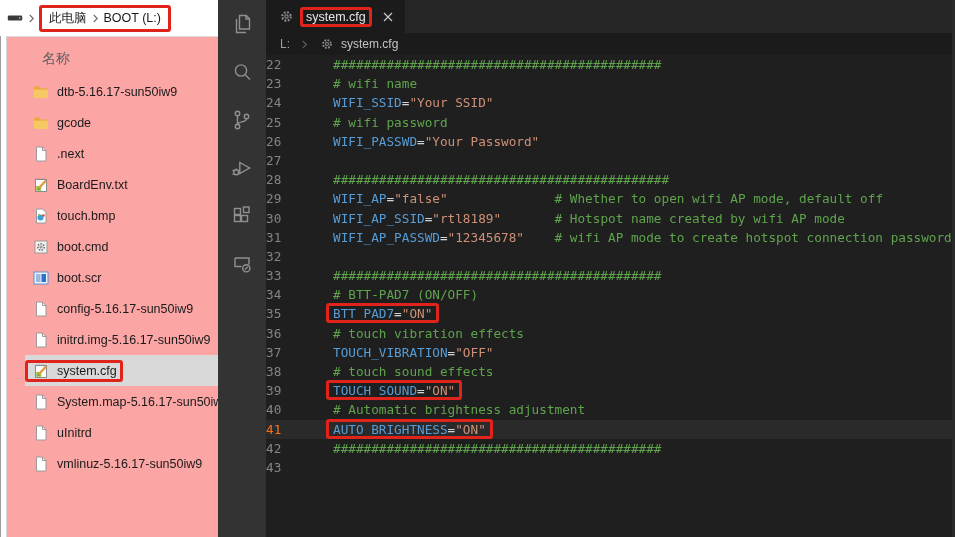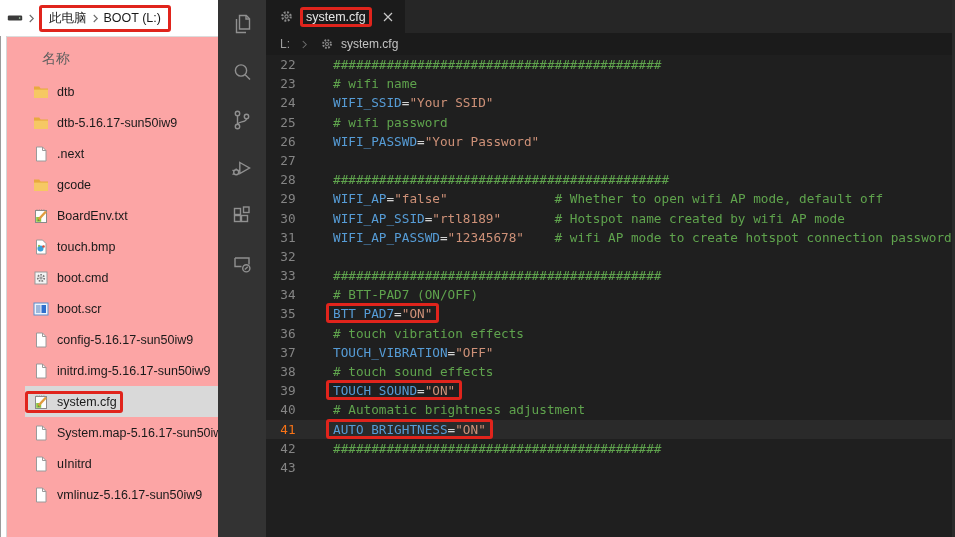--- a/index.html
+++ b/index.html
@@ -41,21 +41,21 @@
   #crumbbar{height:22px;background:#1b1b1b;display:flex;align-items:center;
     padding-left:14px;gap:6px;font-size:12px;color:#9d9d9d;}
   #crumb-file{color:#c4c4c4;}
   #win-edge{position:absolute;right:0;top:0;width:3px;height:100%;background:#2a2a2a;}
 
   #code{position:absolute;top:55px;left:0;right:3px;bottom:0;
     font-family:"DejaVu Sans Mono",monospace;font-size:12.7px;line-height:19.2px;
     white-space:pre;overflow:hidden;}
   .cl{display:flex;height:19.2px;}
   .cl.current{background:rgba(255,255,255,0.05);}
-  .lnum{flex:0 0 44px;width:44px;text-align:center;color:#858585;}
+  .lnum{flex:0 0 44px;width:44px;text-align:left;color:#858585;}
   .cl.current .lnum{color:#f97316;}
   .ltext{padding-left:23px;color:#d4d4d4;}
   .tk-c{color:#5fa34d;}
   .tk-k{color:#569cd6;}
   .tk-o{color:#d4d4d4;}
   .tk-s{color:#ce9178;}
   .codebox{position:relative;}
   .codebox::after{content:"";position:absolute;inset:-3px -7px -2px -7px;
     border:3px solid #e0241c;border-radius:3px;pointer-events:none;}
 </style>
@@ -91,54 +91,43 @@
     <div id="exp-header">名称</div>
     <div id="file-list">
         <div class="frow">
           <span class="rowbox">
             <span class="fico">
               <svg width="16" height="14" viewBox="0 0 16 14">
                 <path d="M1 1.5h5.2l1.4 1.9H15V13H1z" fill="#e8a93e"></path>
                 <rect x="1" y="4.6" width="14" height="8.4" fill="#f6c863"></rect>
               </svg>
             </span>
-            <span class="fname">dtb</span>
+            <span class="fname">dtb-5.16.17-sun50iw9</span>
           </span>
         </div>
         <div class="frow">
           <span class="rowbox">
             <span class="fico">
               <svg width="16" height="14" viewBox="0 0 16 14">
                 <path d="M1 1.5h5.2l1.4 1.9H15V13H1z" fill="#e8a93e"></path>
                 <rect x="1" y="4.6" width="14" height="8.4" fill="#f6c863"></rect>
               </svg>
             </span>
-            <span class="fname">dtb-5.16.17-sun50iw9</span>
+            <span class="fname">gcode</span>
           </span>
         </div>
         <div class="frow">
           <span class="rowbox">
             <span class="fico">
               <svg width="14" height="16" viewBox="0 0 14 16">
                 <path d="M2.5 1h6l3.5 3.5V15h-9.5z" fill="#fff" stroke="#9a9a9a"></path>
                 <path d="M8.5 1v3.5H12" fill="none" stroke="#9a9a9a"></path>
               </svg>
             </span>
             <span class="fname">.next</span>
-          </span>
-        </div>
-        <div class="frow">
-          <span class="rowbox">
-            <span class="fico">
-              <svg width="16" height="14" viewBox="0 0 16 14">
-                <path d="M1 1.5h5.2l1.4 1.9H15V13H1z" fill="#e8a93e"></path>
-                <rect x="1" y="4.6" width="14" height="8.4" fill="#f6c863"></rect>
-              </svg>
-            </span>
-            <span class="fname">gcode</span>
           </span>
         </div>
         <div class="frow">
           <span class="rowbox">
             <span class="fico">
               <svg width="16" height="16" viewBox="0 0 16 16">
                 <rect x="2.5" y="2.5" width="11" height="12" fill="#fdfdfd" stroke="#8a8a8a"></rect>
                 <path d="M4 2.5v-1M6.3 2.5v-1M8.6 2.5v-1M10.9 2.5v-1" stroke="#8a8a8a"></path>
                 <rect x="3.2" y="9" width="5" height="4.8" fill="#8ec63f"></rect>
                 <path d="M5.5 11.5L13 3.5" stroke="#e09b3d" stroke-width="2.4"></path>

